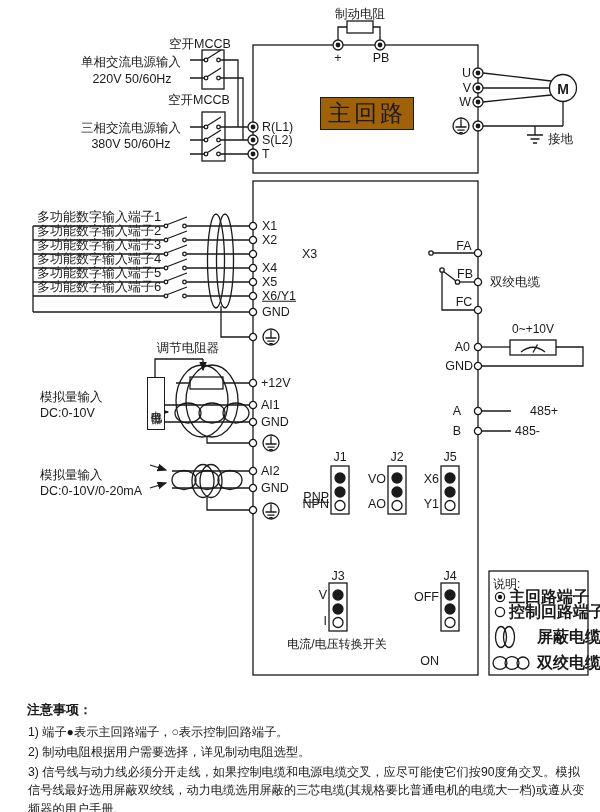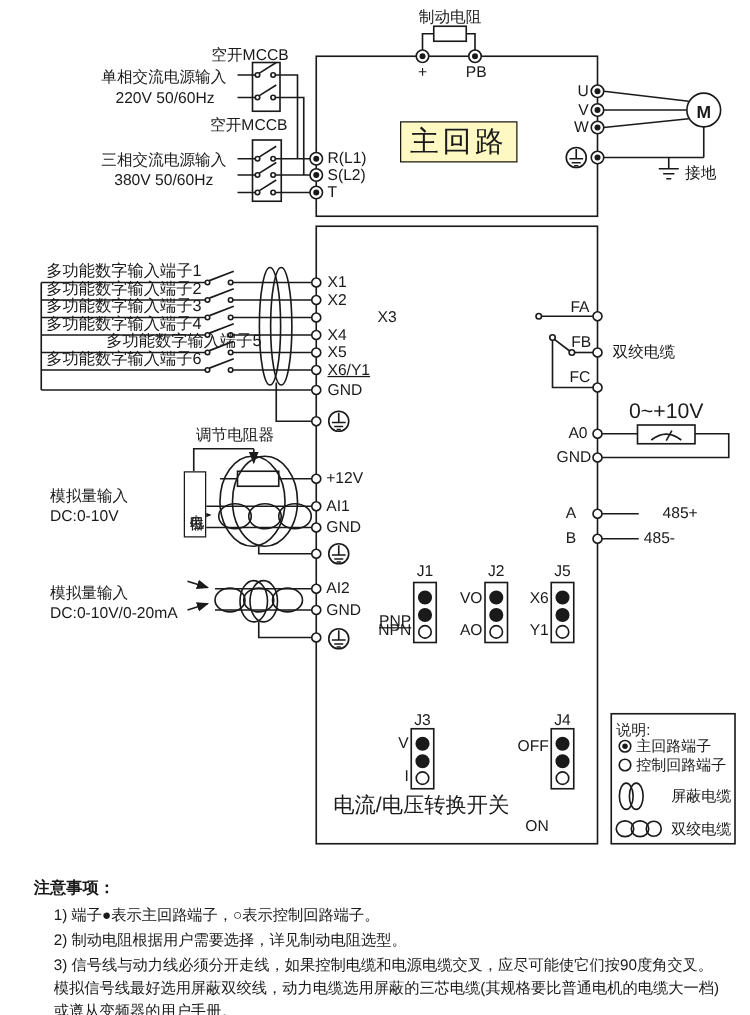--- a/index.html
+++ b/index.html
@@ -5,30 +5,30 @@
   html,body{margin:0;padding:0;background:#fff;}
   #stage{position:relative;width:600px;height:812px;background:#fff;overflow:hidden;
          font-family:"Liberation Sans","DejaVu Sans",sans-serif;color:#1a1a1a;}
   #wires{position:absolute;left:0;top:0;}
   .lb{position:absolute;font-size:12.5px;white-space:nowrap;color:#1a1a1a;line-height:1;}
   .c{transform:translate(-50%,-50%);}
   .vr{transform:translateY(-50%);}
   .ra{text-align:right;transform:translateY(-50%);}
   .din{font-size:13px;}
   .titlebox{position:absolute;border:1.6px solid #1a1a1a;display:flex;align-items:center;
-            justify-content:center;font-size:23px;letter-spacing:3px;background:#fef9c3;}
+            justify-content:center;font-size:23px;letter-spacing:3px;background:#a16207;}
   .potbox{position:absolute;left:147px;top:377px;width:16px;height:51px;border:1.2px solid #1a1a1a;
           display:flex;align-items:center;justify-content:center;background:#fff;}
   .potbox span{writing-mode:vertical-rl;text-orientation:upright;font-size:11.5px;letter-spacing:1px;}
   .legend-title{position:absolute;left:493px;top:576px;font-size:12px;}
-  .lg{font-size:12px;}
+  .lg{font-size:16px;font-weight:bold;}
   #notes{position:absolute;left:27px;top:700px;width:566px;font-size:12.2px;line-height:1.5;}
   #notes .nt{font-weight:bold;font-size:13px;margin-bottom:3px;}
-  #notes p{margin:2px 16px;}
-  .sm{font-size:17px;}
+  #notes p{margin:2px 1px;}
+  .sm{font-size:12px;}
 </style>
 </head>
 <body>
 
 <div id="stage">
 
 <svg id="wires" width="600" height="812" viewBox="0 0 600 812" stroke="#1a1a1a" stroke-width="1.3" fill="none">
   <defs>
     <g id="tm">
           <circle r="5" fill="#fff"></circle>
@@ -270,21 +270,21 @@
 <div class="lb vr" style="left:548px;top:139px;">接地</div>
 
 <div class="titlebox" style="left:320px;top:97px;width:92px;height:31px;">
       <span>主回路</span>
     </div>
 
 <div class="lb din" style="left:37px;top:210px;">多功能数字输入端子1</div>
 <div class="lb din" style="left:37px;top:224px;">多功能数字输入端子2</div>
 <div class="lb din" style="left:37px;top:238px;">多功能数字输入端子3</div>
 <div class="lb din" style="left:37px;top:252px;">多功能数字输入端子4</div>
-<div class="lb din" style="left:37px;top:266px;margin-left:48px;">多功能数字输入端子5</div>
+<div class="lb din" style="left:37px;top:266px;">多功能数字输入端子5</div>
 <div class="lb din" style="left:37px;top:280px;">多功能数字输入端子6</div>
 
 <div class="lb vr" style="left:262px;top:226px;">X1</div>
 <div class="lb vr" style="left:262px;top:240px;">X2</div>
 <div class="lb vr" style="left:262px;top:254px;margin-left:40px;">X3</div>
 <div class="lb vr" style="left:262px;top:268px;">X4</div>
 <div class="lb vr" style="left:262px;top:282px;">X5</div>
 <div class="lb vr" style="left:262px;top:296px;text-decoration:underline;">X6/Y1</div>
 <div class="lb vr" style="left:262px;top:312px;">GND</div>
 

